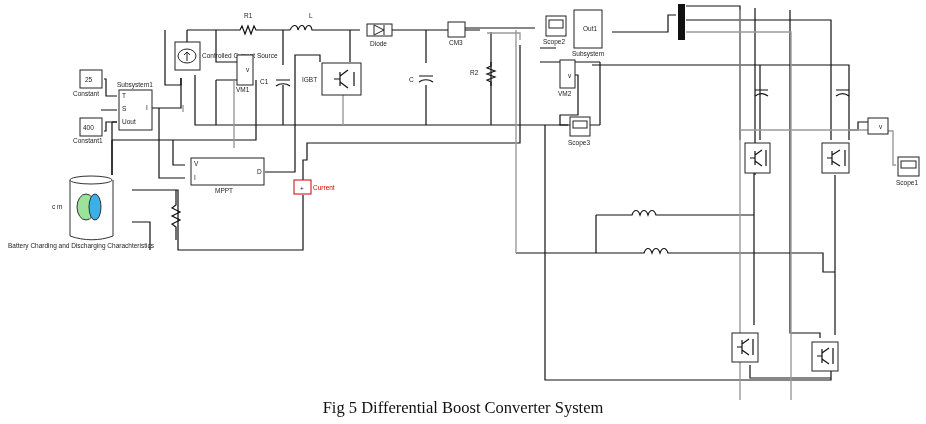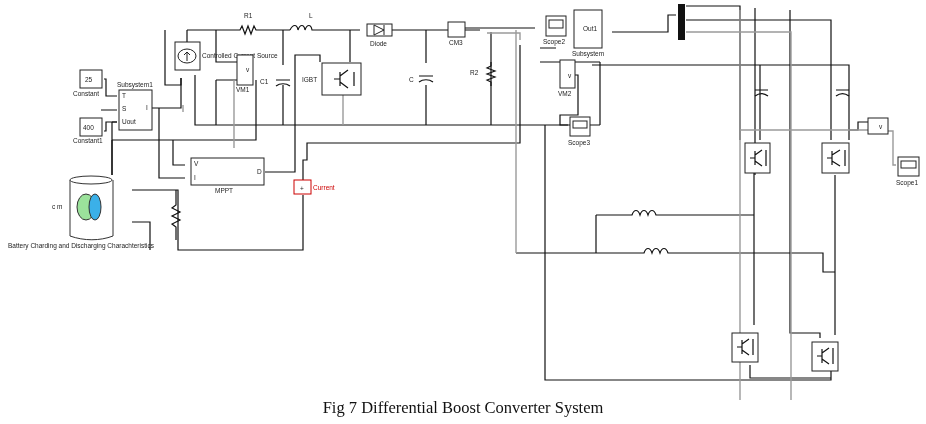--- a/index.html
+++ b/index.html
@@ -235,13 +235,13 @@
     <ellipse cx="91" cy="180" rx="21" ry="4" fill="#fff" stroke="#333"></ellipse>
     <ellipse cx="86" cy="207" rx="9" ry="13" fill="#9be29b" stroke="#333"></ellipse>
     <ellipse cx="95" cy="207" rx="6" ry="13" fill="#3bb0e8" stroke="#333"></ellipse>
     <text class="lbl" x="52" y="209">c m</text>
     <text class="lbl" x="8" y="248">Battery Charding and Discharging Charachteristics</text>
   </g>
 
   <path class="w" d="M176 190 L176 205 L172 208 L180 212 L172 216 L180 220 L172 224 L176 227 L176 240"></path>
 </svg>
 
-<div class="caption">Fig 7 Differential Boost Converter System</div>
+<div class="caption">Fig 5 Differential Boost Converter System</div>
 
 </body></html>

